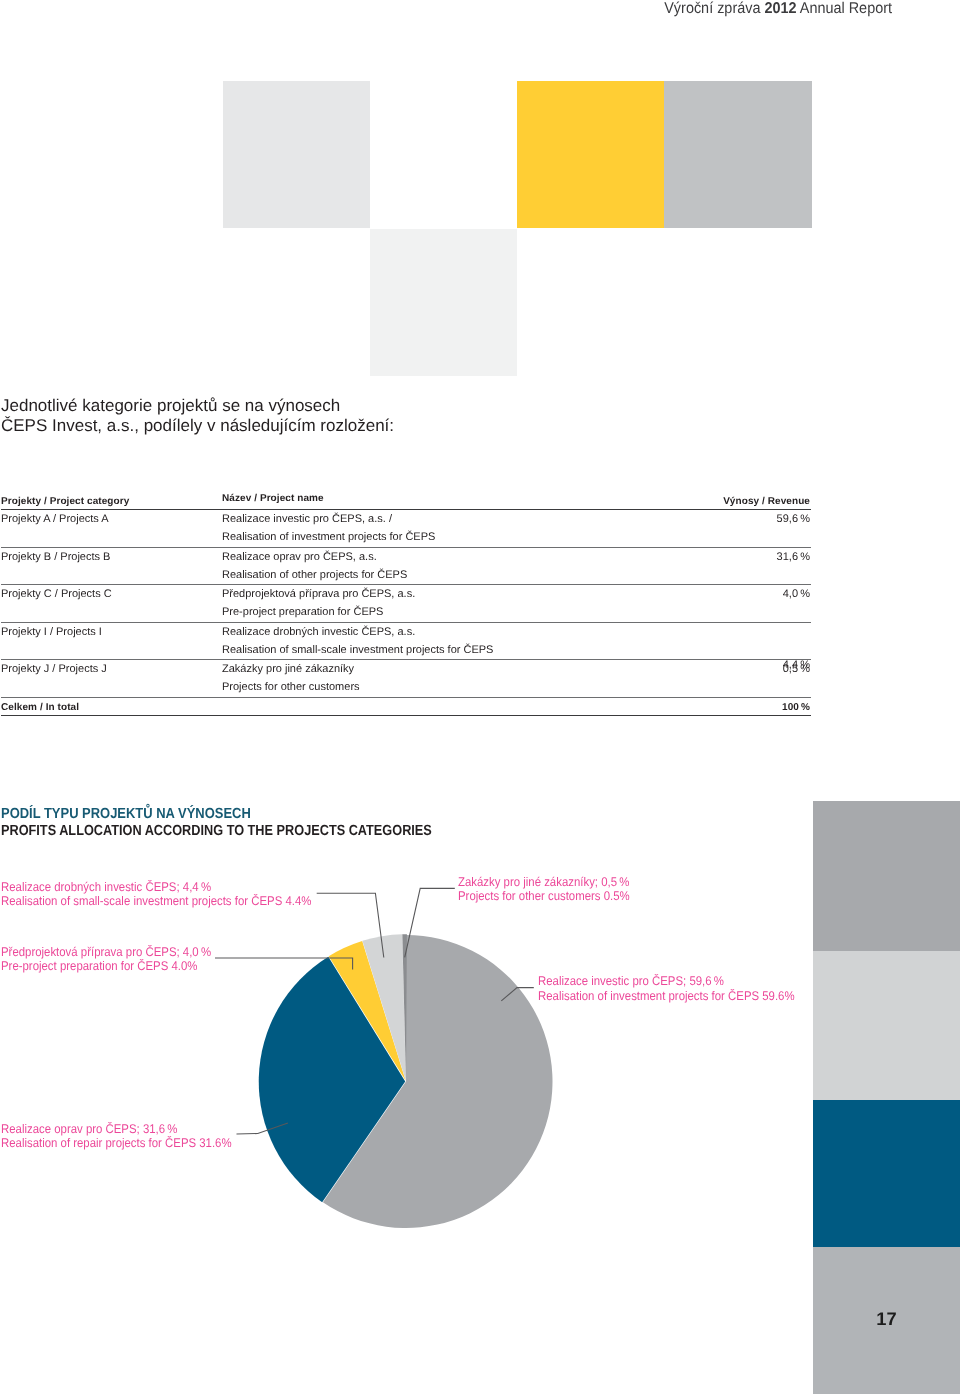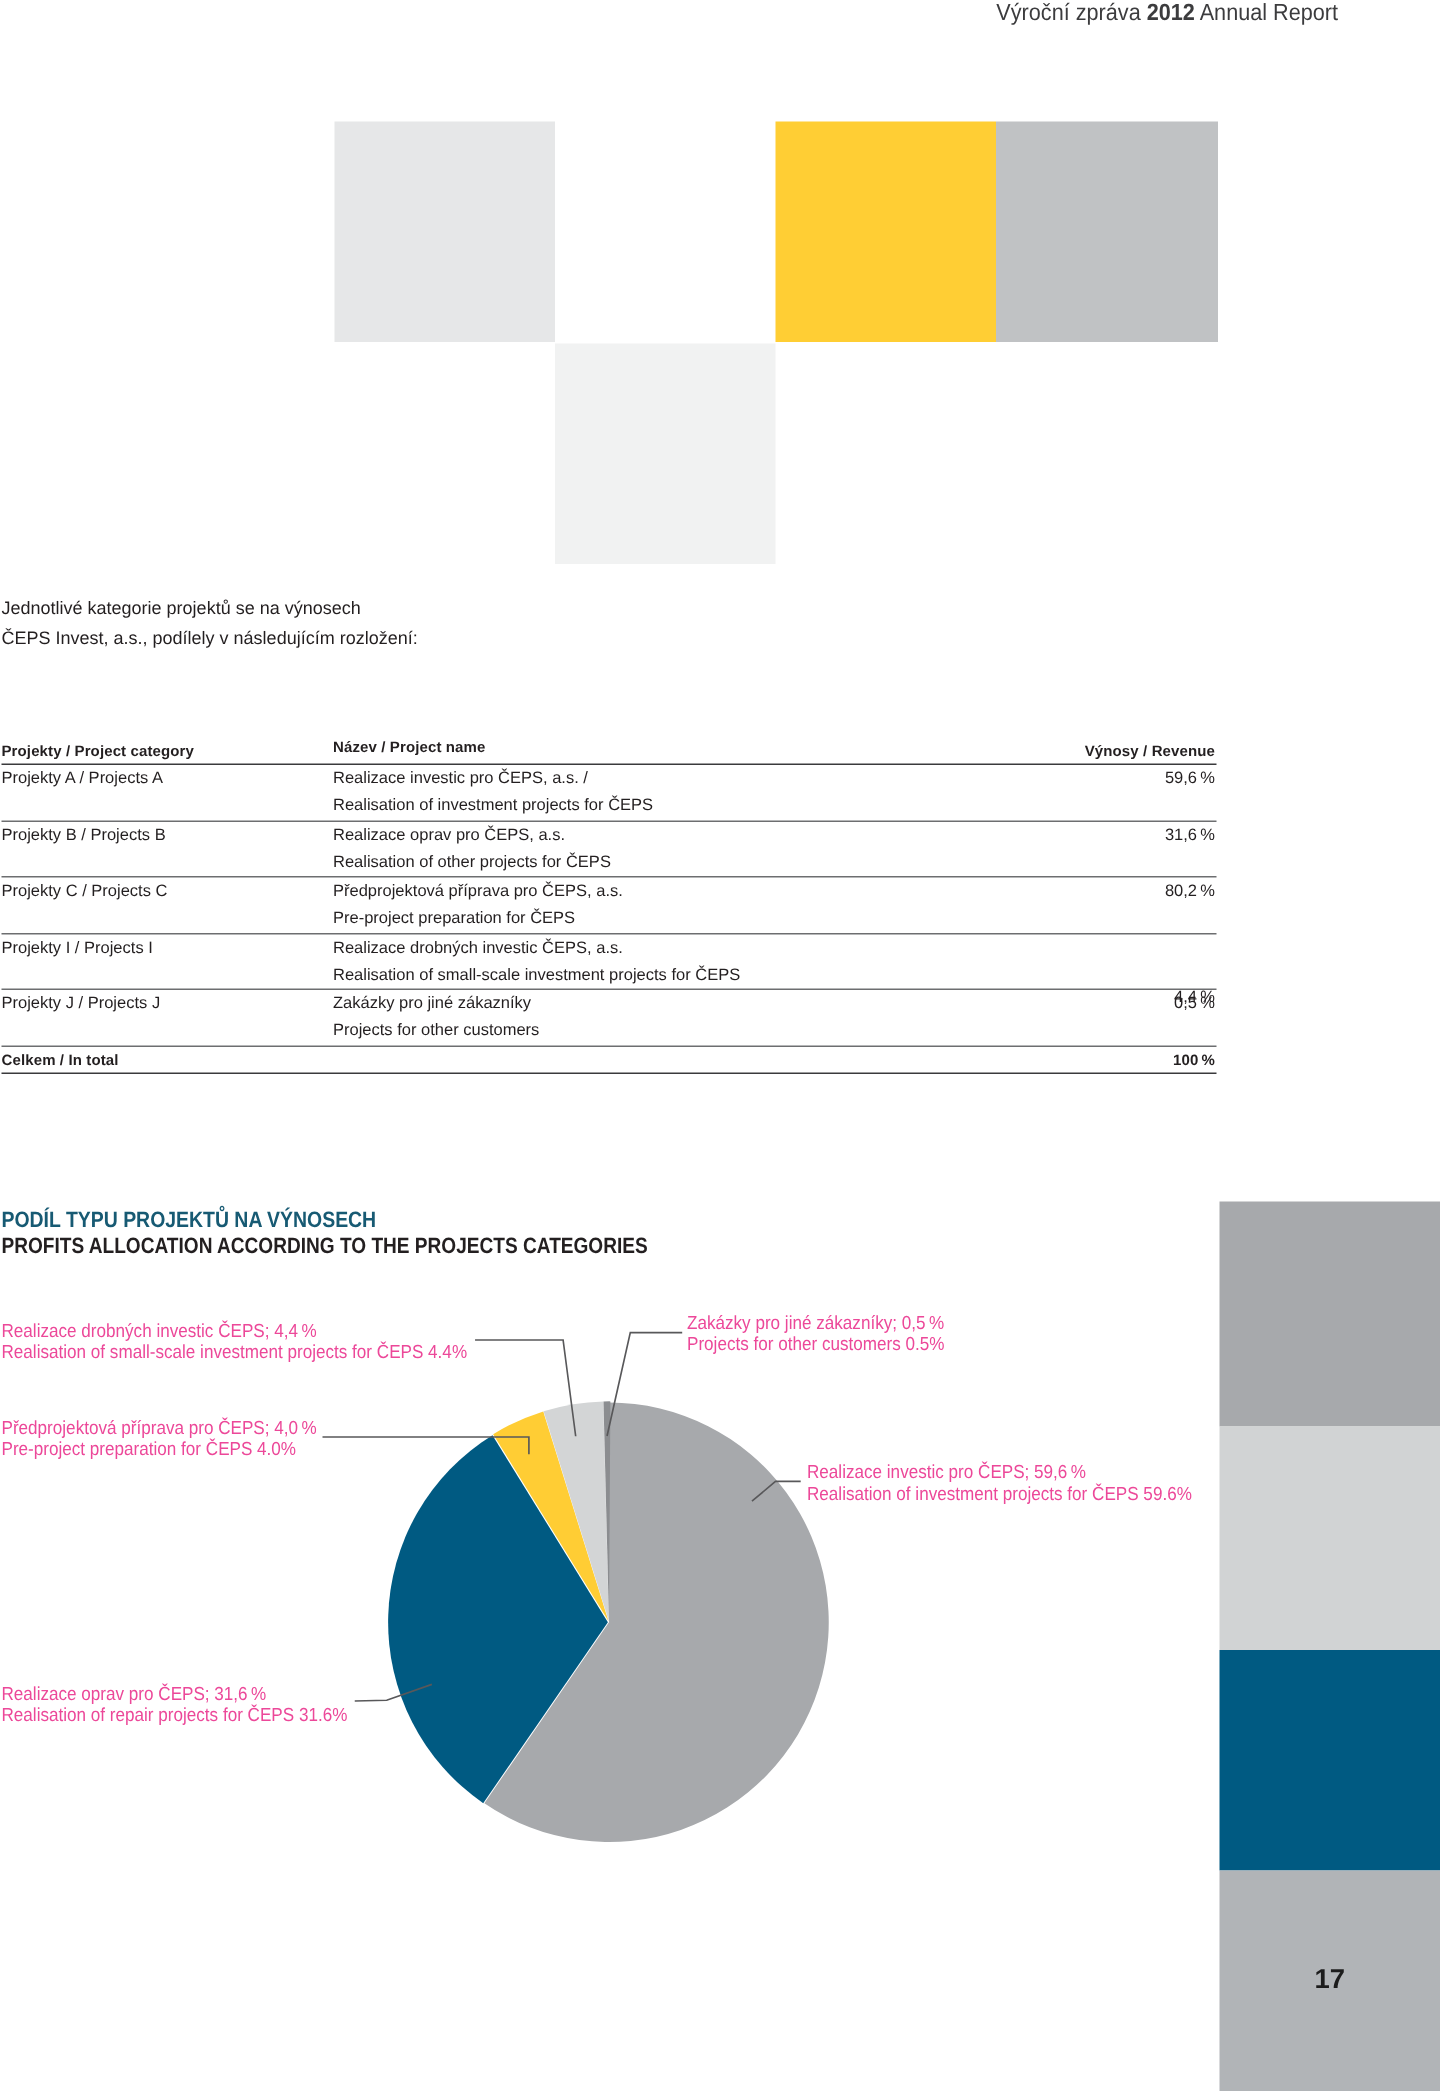--- a/index.html
+++ b/index.html
@@ -13,21 +13,21 @@
   
   #runhead{position:absolute;left:0;top:-0.5px;width:892px;text-align:right;
            font-size:15.6px;line-height:18px;color:#3c3c3e;
            transform:scaleX(0.925);transform-origin:892px 0;}
   #runhead .yr{font-weight:bold;}
 
   
   .blk{position:absolute;}
 
   
-  .intro{position:absolute;font-size:12px;line-height:19.6px;color:#231f20;white-space:nowrap;}
+  .intro{position:absolute;font-size:17px;line-height:19.6px;color:#231f20;white-space:nowrap;}
   #intro-cs{left:1px;top:396px;}
   #intro-en{left:406px;top:396px;}
 
   
   #tbl{position:absolute;left:0px;top:0px;}
   .tcell{position:absolute;font-size:11px;line-height:18px;color:#231f20;white-space:nowrap;}
   .tcell.b{font-weight:bold;font-size:10px;letter-spacing:0.08px;}
   .rule{position:absolute;left:1px;width:810px;height:1.1px;background:#6d6e70;}
   .rule.dark{background:#3a3a3c;height:1.3px;}
 
@@ -72,21 +72,21 @@
       <div class="tcell " style="left:810px;top:510.2px;transform:translateX(-100%)">59,6 %</div>
       <div class="rule " style="top:546.5px"></div>
       <div class="tcell " style="left:1px;top:547.7px">Projekty B / Projects B</div>
       <div class="tcell " style="left:222px;top:547.7px">Realizace oprav pro ČEPS, a.s.</div>
       <div class="tcell " style="left:222px;top:565.7px">Realisation of other projects for ČEPS</div>
       <div class="tcell " style="left:810px;top:547.7px;transform:translateX(-100%)">31,6 %</div>
       <div class="rule " style="top:584px"></div>
       <div class="tcell " style="left:1px;top:585.2px">Projekty C / Projects C</div>
       <div class="tcell " style="left:222px;top:585.2px">Předprojektová příprava pro ČEPS, a.s.</div>
       <div class="tcell " style="left:222px;top:603.2px">Pre-project preparation for ČEPS</div>
-      <div class="tcell " style="left:810px;top:585.2px;transform:translateX(-100%)">80,2 %</div>
+      <div class="tcell " style="left:810px;top:585.2px;transform:translateX(-100%)">4,0 %</div>
       <div class="rule " style="top:621.5px"></div>
       <div class="tcell " style="left:1px;top:622.7px">Projekty I / Projects I</div>
       <div class="tcell " style="left:222px;top:622.7px">Realizace drobných investic ČEPS, a.s.</div>
       <div class="tcell " style="left:222px;top:640.7px">Realisation of small-scale investment projects for ČEPS</div>
       <div class="tcell " style="left:810px;top:656px;transform:translateX(-100%)">4,4 %</div>
       <div class="rule " style="top:659px"></div>
       <div class="tcell " style="left:1px;top:660.2px">Projekty J / Projects J</div>
       <div class="tcell " style="left:222px;top:660.2px">Zakázky pro jiné zákazníky</div>
       <div class="tcell " style="left:222px;top:678.2px">Projects for other customers</div>
       <div class="tcell " style="left:810px;top:660.2px;transform:translateX(-100%)">0,5 %</div>

